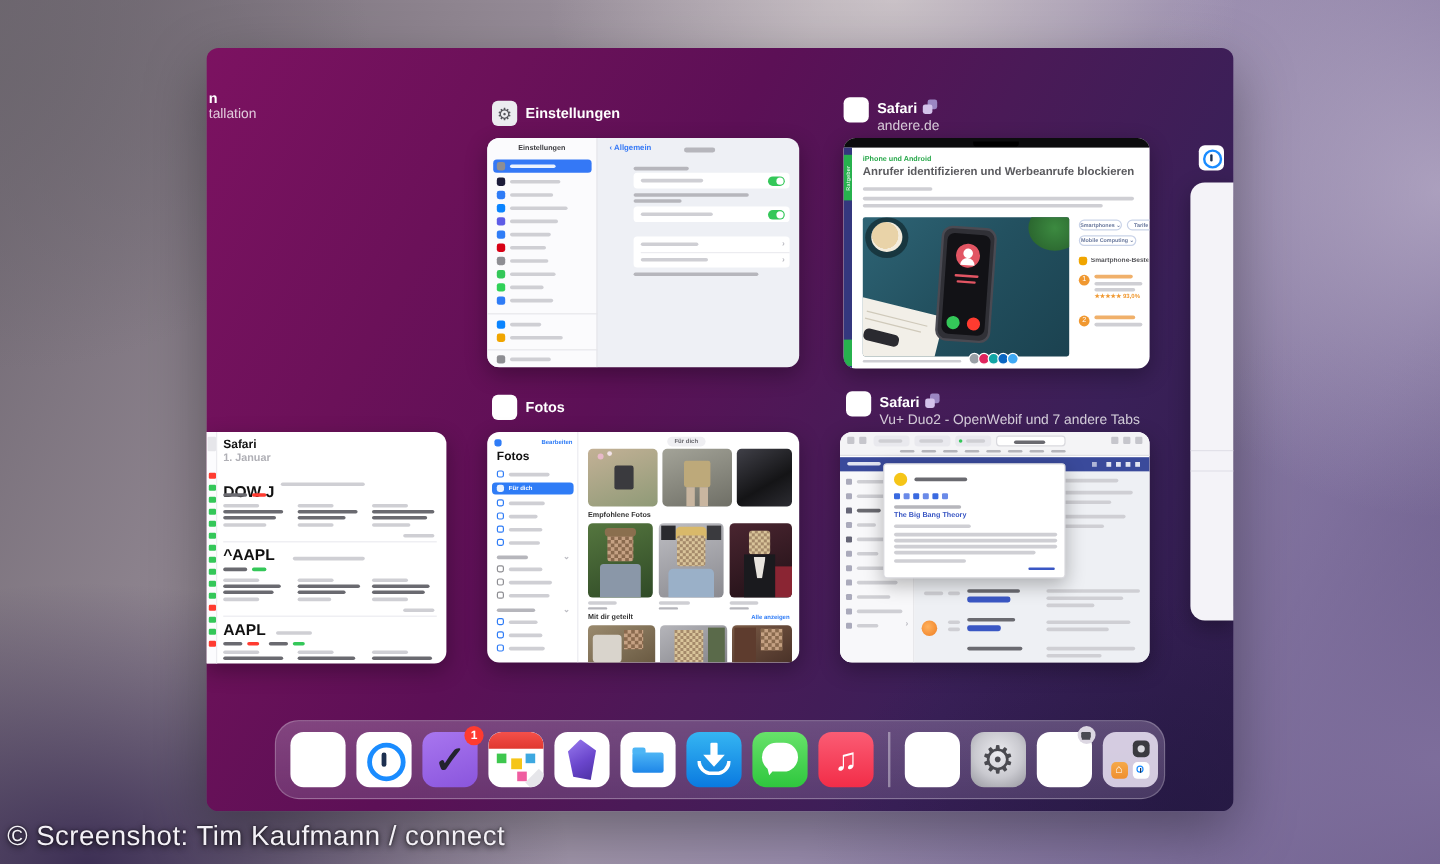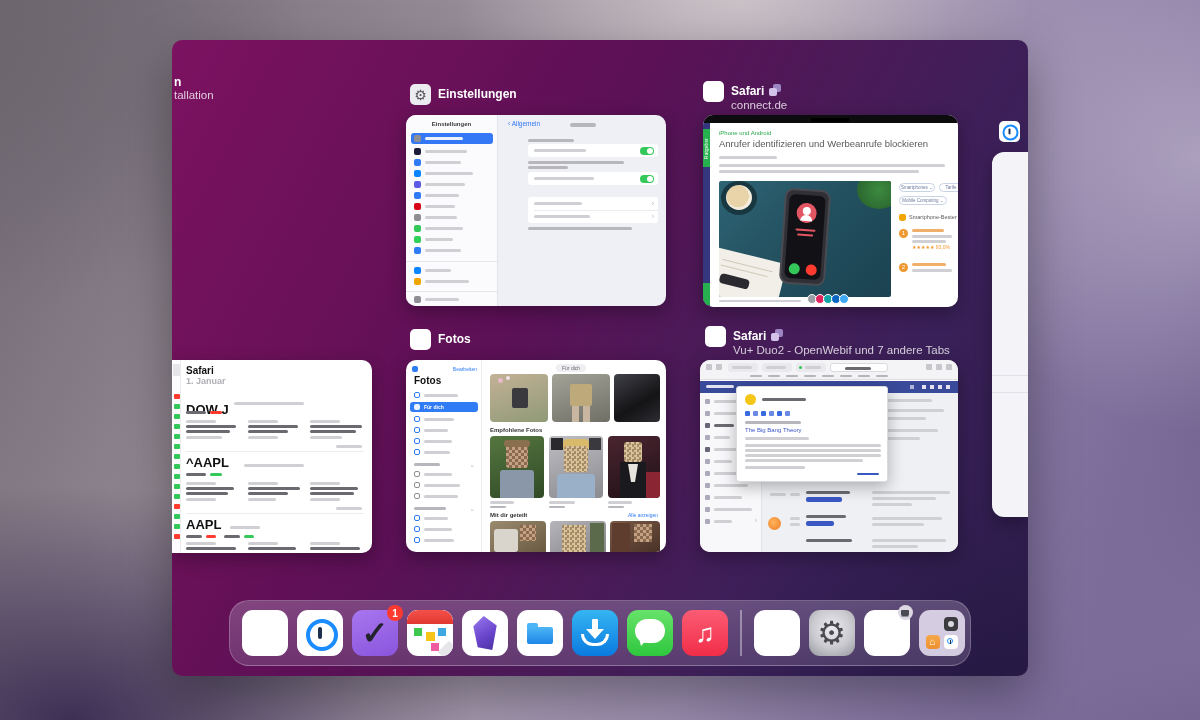--- a/index.html
+++ b/index.html
@@ -53,21 +53,21 @@
   .ddiv{width:1.5px;height:46px;background:rgba(255,255,255,.38);margin:0 3px;flex:0 0 auto;}
   .onep{background:#fff;}
   .onep::before{content:"";position:absolute;left:50%;top:50%;width:24px;height:24px;margin:-14px 0 0 -14px;
     border:4px solid #1a8cff;border-radius:50%;}
   .onep::after{content:"";position:absolute;left:50%;top:50%;width:4px;height:12px;margin:-6px 0 0 -2px;background:#1d3050;border-radius:2px;}
   .flower{background:conic-gradient(#f2b611,#ef7d21,#e8413c,#c6519d,#7e6fd8,#3da8e0,#57b947,#a5c93c,#f2b611);border-radius:50%;position:relative;}
   .flower::after{content:"";position:absolute;left:32%;top:32%;width:36%;height:36%;border-radius:50%;background:rgba(255,255,255,.85);}
   .wm{position:absolute;left:6px;top:683px;color:#f3f0f6;font-size:23px;letter-spacing:.4px;
     text-shadow:0 2px 5px rgba(0,0,0,.85),0 0 2px rgba(0,0,0,.6);}
   .vtxt{writing-mode:vertical-rl;transform:rotate(180deg);color:#fff;font-size:4.5px;letter-spacing:.3px;}
-  .tiny{position:absolute;line-height:1;white-space:nowrap;}
+  .tiny{position:absolute;line-height:1;white-space:nowrap;font-weight:bold;}
   .chev{color:#b9b9c0;font-size:7px;}
 </style>
 </head>
 <body>
 
 <div class="stage">
   <div class="screen">
 
     <div class="abs" style="left:2px;top:36px;">
       <div class="lbl-t">n</div>
@@ -77,21 +77,21 @@
     <div class="lblrow" style="left:238px;top:44px;">
       <span class="appmini" style="background:#ececf0;display:flex;align-items:center;justify-content:center;color:#55555c;font-size:14px;">⚙</span>
       <span class="lbl-t">Einstellungen</span>
     </div>
 
     <div class="lblrow" style="left:531px;top:41px;align-items:flex-start;">
       <span class="appmini"><span class="compass abs" style="left:2px;top:2px;width:17px;height:17px;"></span></span>
       <span>
         <span class="lbl-t">Safari</span>
         <span class="winic"></span>
-        <div class="lbl-s">connect.de</div>
+        <div class="lbl-s">andere.de</div>
       </span>
     </div>
 
     <div class="lblrow" style="left:827px;top:81px;">
       <span class="appmini onep" style="transform:scale(.5);transform-origin:0 0;width:42px;height:42px;border-radius:10px;"></span>
 
     </div>
 
 
     <div class="card" style="left:234px;top:75px;width:260px;height:191px;background:#eef0f5;">
@@ -554,13 +554,14 @@
           </span>
         <span class="abs" style="left:7px;bottom:7px;width:14px;height:14px;border-radius:4px;background:linear-gradient(180deg,#f5a94a,#ef8f2e);color:#fff;font-size:10px;text-align:center;line-height:14px;">⌂</span>
         <span class="abs" style="right:7px;bottom:7px;width:14px;height:14px;border-radius:4px;background:#fff;">
             <span class="abs" style="left:3px;top:3px;width:6px;height:6px;border:1.6px solid #1a8cff;border-radius:50%;"></span>
             <span class="abs" style="left:6.3px;top:5px;width:1.6px;height:4px;background:#1d3050;"></span>
           </span>
       </div>
     </div>
   </div>
 
+  <div class="wm">© Screenshot: Tim Kaufmann / connect</div>
 </div>
 
 </body></html>

